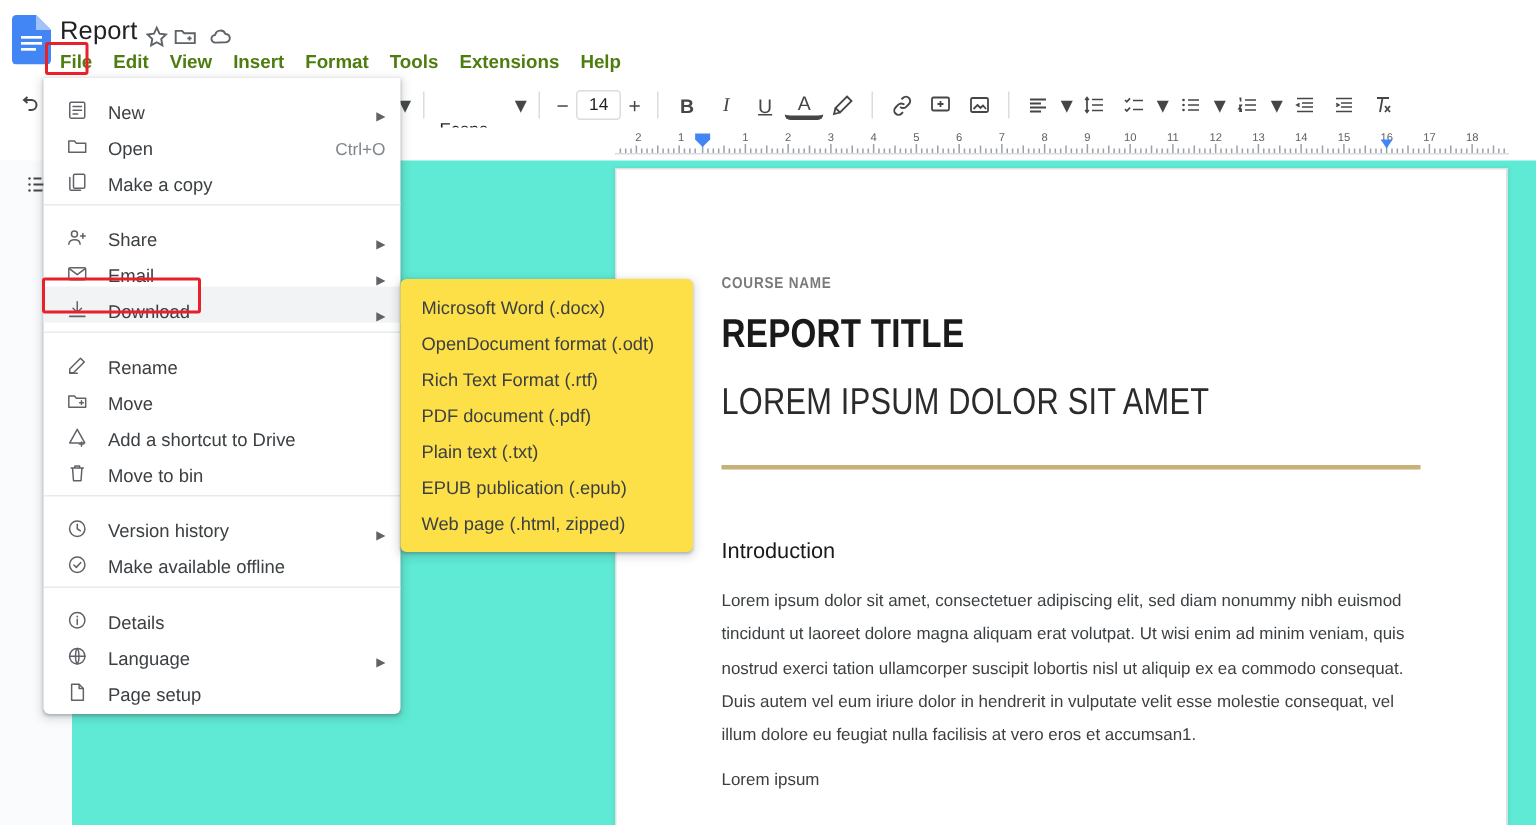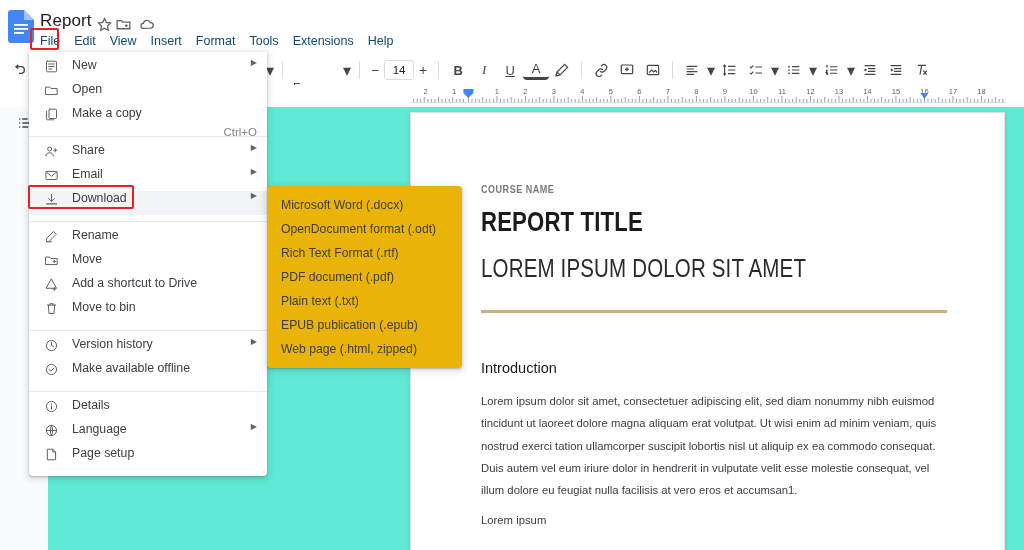--- a/index.html
+++ b/index.html
@@ -47,25 +47,26 @@
   #cloud-icon { left: 139px; }
 
   
   #menubar {
     position: absolute; left: 33px; top: 31px;
     display: flex; align-items: center;
     height: 20px;
   }
   .menu-item {
     font-size: 12.5px;
-    color: #0c4a6e;
+    color: #4d7c0f;
     padding: 1px 7px;
     border-radius: 4px;
     white-space: nowrap;
     cursor: default;
+    font-weight: bold;
   }
   #file-highlight {
     position: absolute;
     left: 30px; top: 28px;
     width: 29px; height: 22px;
     border: 2px solid #e8202a;
     border-radius: 2px;
     pointer-events: none;
     z-index: 60;
   }
@@ -213,21 +214,21 @@
     left: 29px; top: 52px;
     width: 238px;
     background: #ffffff;
     border-radius: 0 0 4px 4px;
     box-shadow: 0 2px 6px 2px rgba(60,64,67,0.15), 0 1px 2px 0 rgba(60,64,67,0.30);
     padding: 6px 0 6px 0;
     z-index: 50;
   }
   .mi {
     position: relative;
-    display: flex; align-items: flex-start;
+    display: flex; align-items: flex-end;
     height: 24px;
     padding: 0 10px 0 14px;
     font-size: 12.3px;
     color: #3c4043;
     white-space: nowrap;
   }
   .mi.hovered { background: #f1f3f4; }
   .mi .mi-icon {
     width: 17px; height: 17px;
     margin-right: 12px;
@@ -254,21 +255,21 @@
     border-radius: 2px;
     z-index: 70;
     pointer-events: none;
   }
 
   
   #download-submenu {
     position: absolute;
     left: 267px; top: 186px;
     width: 195px;
-    background: #eab308;
+    background: #fde047;
     border-radius: 4px;
     box-shadow: 0 2px 6px 2px rgba(60,64,67,0.15), 0 1px 2px 0 rgba(60,64,67,0.30);
     padding: 7px 0;
     z-index: 55;
   }
   .sub-mi {
     display: flex; align-items: center;
     height: 24px;
     padding: 0 12px 0 14px;
     font-size: 12.2px;

